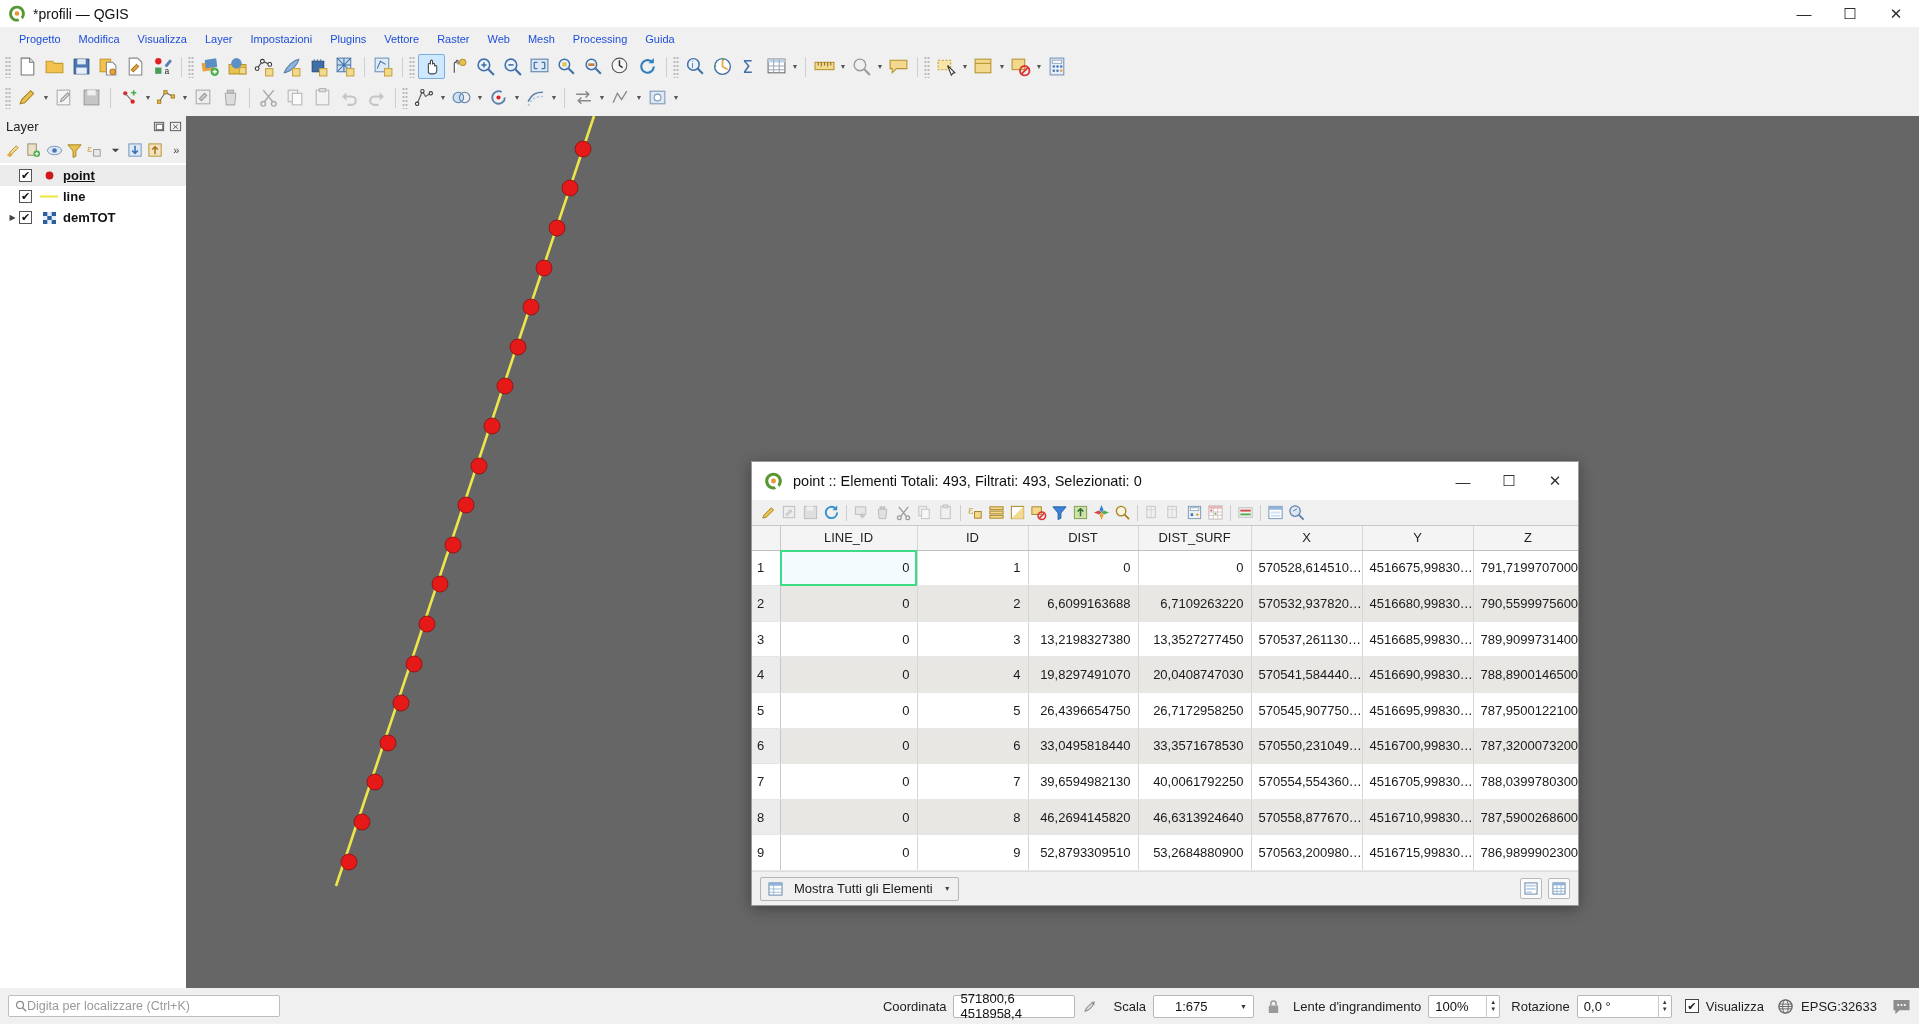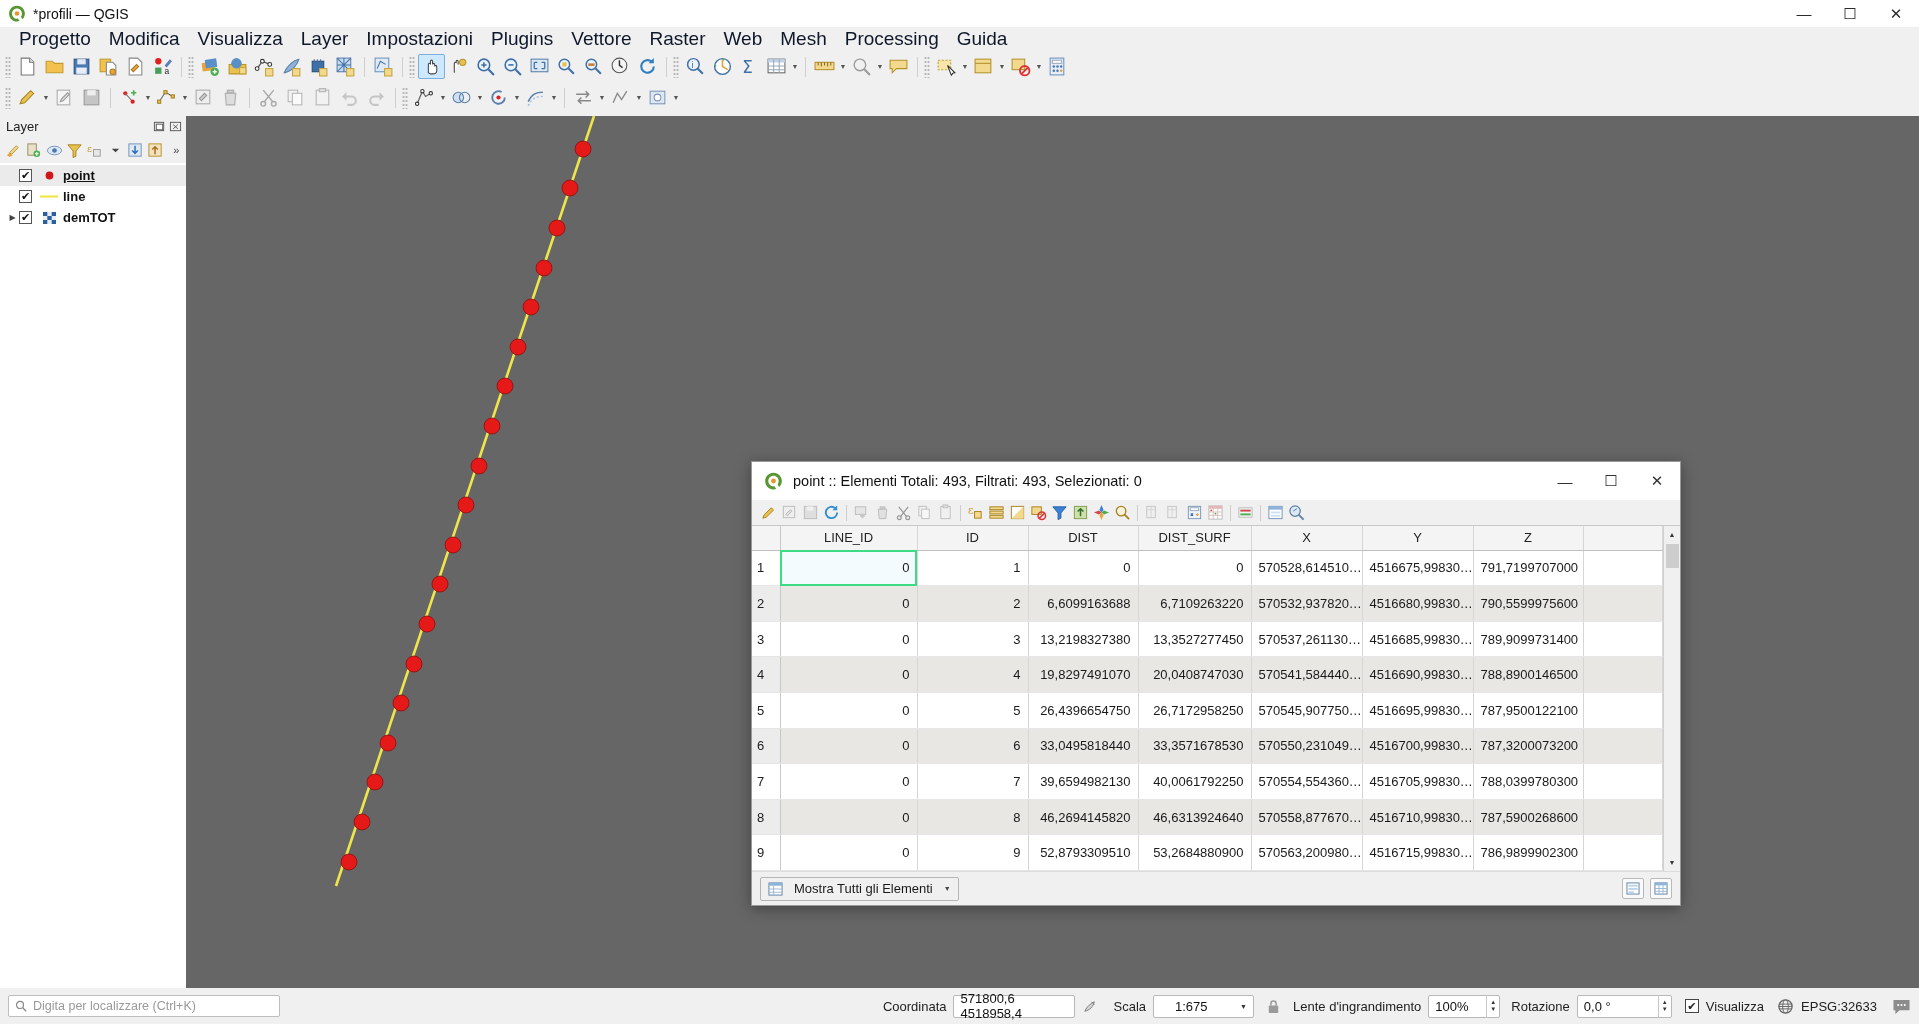--- a/index.html
+++ b/index.html
@@ -15,21 +15,21 @@
   
   #titlebar { height:27px; background:#ffffff; display:flex; align-items:center; padding:0 0 0 8px; }
   #titlebar .qgis-logo { width:18px; height:18px; margin-right:7px; flex:0 0 auto; }
   #titlebar .ttl { font-size:14px; color:#111; }
   #titlebar .winbtns { margin-left:auto; display:flex; height:27px; }
   #titlebar .winbtns div { width:46px; height:27px; display:flex; align-items:center; justify-content:center;
       font-size:15px; color:#2b2b2b; }
 
   
   #menubar { height:24px; background:#f0f0f0; display:flex; align-items:center; padding-left:10px; }
-  #menubar span { padding:3px 9px; font-size:19px; color:#0f172a; }
+  #menubar span { padding:3px 9px; font-size:11px; color:#1d4ed8; }
 
   
   .toolbar { height:31px; background:#f0f0f0; display:flex; align-items:center; padding-left:4px; }
   .tb-sep { width:1px; height:20px; background:#cfcfcf; margin:0 5px; }
   .tb-grip { width:6px; height:22px; margin:0 3px 0 1px;
      background-image:radial-gradient(circle, #b6b6b6 1px, transparent 1.2px);
      background-size:3px 4px; }
   .tbtn { width:27px; height:25px; display:flex; align-items:center; justify-content:center; }
   .tbtn.active { background:#cde8ff; border:1px solid #7aaedc; border-radius:2px; }
   .tbtn svg { display:block; }
@@ -52,21 +52,21 @@
   .lyr .cb { width:13px; height:13px; border:1px solid #555; background:#fff; margin-right:6px;
      display:flex; align-items:center; justify-content:center; font-size:11px; line-height:1; color:#111; }
   .lyr .symb { width:22px; display:flex; align-items:center; justify-content:center; margin-right:3px; }
   .lyr .nm { font-weight:bold; color:#111; }
   .lyr.sel .nm { text-decoration:underline; }
 
   
   #canvas { flex:1; background:#666666; position:relative; overflow:hidden; }
 
   
-  #attr { position:absolute; left:565px; top:345px; width:930px; height:445px;
+  #attr { position:absolute; left:565px; top:345px; width:828px; height:445px;
      background:#f0f0f0; border:1px solid #9a9a9a; box-shadow:0 3px 14px rgba(0,0,0,.35);
      display:flex; flex-direction:column; }
   #attr-title { height:38px; background:#ffffff; display:flex; align-items:center; padding-left:12px; }
   #attr-title .logo { width:19px; height:19px; margin-right:10px; }
   #attr-title .t { font-size:14.5px; color:#111; }
   #attr-title .btns { margin-left:auto; display:flex; height:38px; }
   #attr-title .btns div { width:46px; display:flex; align-items:center; justify-content:center;
      font-size:15px; color:#333; }
   #attr-tb { height:25px; background:#f0f0f0; display:flex; align-items:center; padding-left:6px; }
   #attr-tb .ab { width:21px; height:21px; display:flex; align-items:center; justify-content:center; }
@@ -95,21 +95,21 @@
   #showall { height:24px; background:#f0f0f0; border:1px solid #b5b5b5; border-radius:2px;
      display:flex; align-items:center; gap:11px; padding:0 7px; font-size:13px; }
   #attr-bottom .rbtns { margin-left:auto; display:flex; gap:6px; }
   #attr-bottom .rbtns div { width:22px; height:21px; display:flex; align-items:center; justify-content:center;
      border:1px solid #b9b9b9; background:#fafafa; border-radius:2px; }
 
   
   #status { position:absolute; left:0; right:0; bottom:0; height:36px; background:#f0f0f0;
      display:flex; align-items:center; padding:0 8px; gap:7px; font-size:13px; color:#222; }
   #locator { width:272px; height:22px; background:#fff; border:1px solid #bdbdbd; border-radius:2px;
-     display:flex; align-items:center; padding:0 6px; gap:6px; color:#999; font-size:12.5px; }
+     display:flex; align-items:center; padding:0 6px; color:#999; font-size:12.5px; }
   .fld { height:23px; background:#fff; border:1px solid #b8b8b8; border-radius:2px;
      display:flex; align-items:center; padding:0 6px; font-size:13px; color:#111; }
   .spin { display:flex; flex-direction:column; width:13px; height:23px; justify-content:center;
      border-left:1px solid #c9c9c9; align-items:center; }
   .spin span { font-size:6px; line-height:7px; color:#333; }
   .cbx { width:14px; height:14px; border:1px solid #444; background:#fff; display:flex;
      align-items:center; justify-content:center; font-size:11px; line-height:1; }
   .lbl { color:#222; }
 </style>
 </head>

